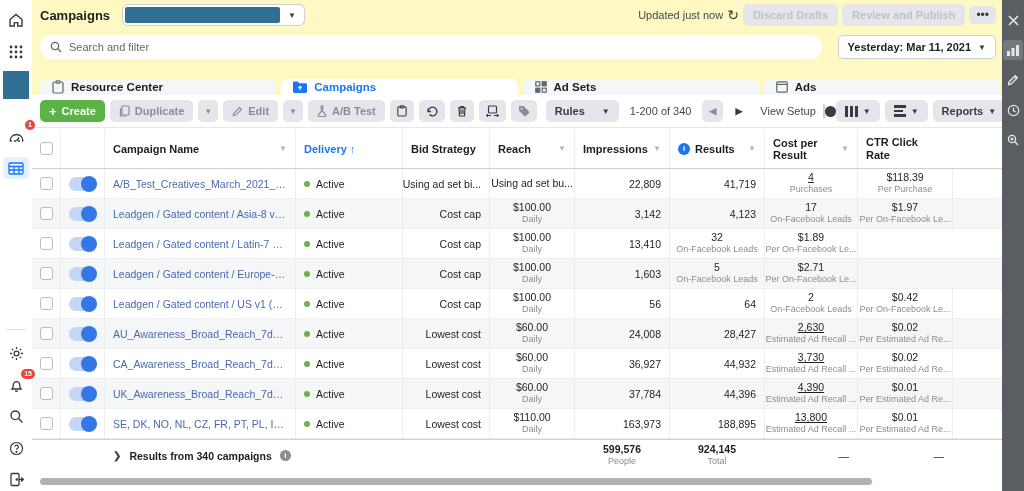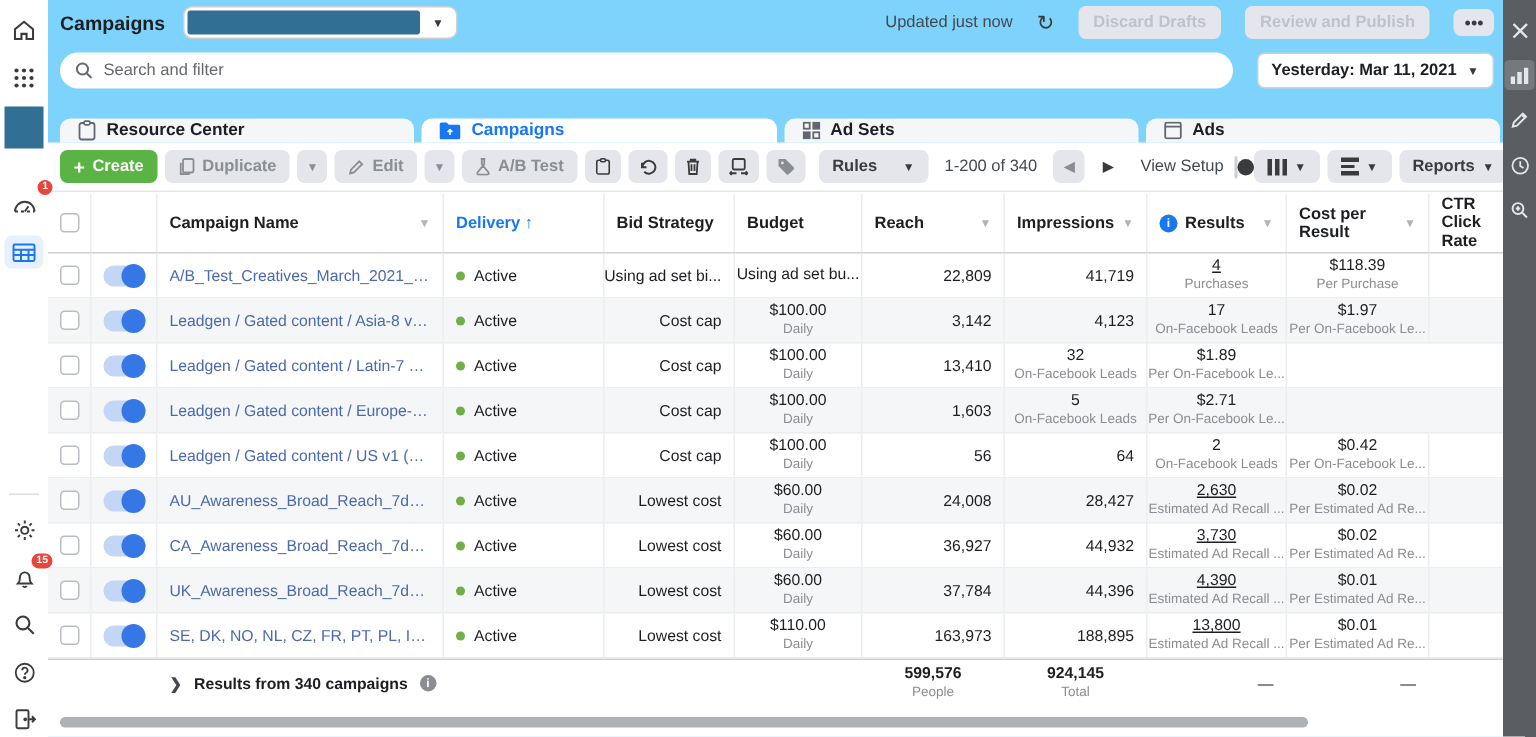--- a/index.html
+++ b/index.html
@@ -16,29 +16,29 @@
   .lr-badge { position:absolute; top:-5px; right:-6px; background:#e8453c; color:#fff;
     font-size:7px; font-weight:bold; border-radius:7px; padding:1px 3px; line-height:1.1; }
   .lr-divider { width:20px; border-top:1px solid #dadde1; margin-top:150px; }
   #right-rail { position:absolute; right:0; top:0; width:22px; height:491px; background:#5a5d61; z-index:6;
     display:flex; flex-direction:column; align-items:center; }
   .rr-ic { width:20px; height:20px; margin-top:10px; display:flex; align-items:center; justify-content:center;
     color:#e4e6eb; font-size:12px; cursor:pointer; }
   .rr-active { background:#75787c; border-radius:3px; }
 
   
-  #main { position:absolute; left:32px; top:0; right:22px; height:491px; background:#7dd3fc; }
+  #main { position:absolute; left:32px; top:0; right:22px; height:491px; background:#fef9c3; }
 
   #header-bar { height:30px; display:flex; align-items:center; padding:0 6px 0 8px; }
   #page-title { font-size:13px; font-weight:bold; margin-right:12px; }
   #account-box { background:#fff; border:1px solid #ccd0d5; border-radius:6px; height:22px;
     display:flex; align-items:center; padding:2px 8px 2px 2px; cursor:pointer; }
   #account-redacted { width:155px; height:16px; background:#316f94; border-radius:2px; margin-right:8px; }
   .caret { font-size:8px; color:#3a3b3c; }
-  #header-right { margin-left:auto; display:flex; align-items:center; gap:16px; }
+  #header-right { margin-left:auto; display:flex; align-items:center; gap:4px; }
   #updated-text { font-size:11px; color:#444950; }
   .hbtn { background:#e4e6eb; color:#bec3c9; border-radius:5px; font-size:11px; font-weight:bold;
     padding:5px 10px; cursor:pointer; white-space:nowrap; }
   .hbtn-ic { background:#e4e6eb; color:#3a3b3c; border-radius:5px; padding:3px 7px; font-size:12px;
     line-height:1; cursor:pointer; }
   #refresh-btn { font-size:14px; color:#3a3b3c; cursor:pointer; line-height:1; }
 
   #search-row { height:34px; display:flex; align-items:center; padding:0 6px 0 8px; gap:16px; }
   #search-box { flex:1; background:#fff; border-radius:14px; height:24px; display:flex;
     align-items:center; padding:0 10px; gap:7px; }
@@ -415,23 +415,20 @@
           <span>Campaign Name</span>
             <span class="sortc">▼</span>
         </div>
         <div id="th-delivery">
           <span>Delivery</span>&nbsp;<span>↑</span>
         </div>
         <div>
             <span>Bid Strategy</span>
           </div>
         <div>
-            <span>Budget</span>
-          </div>
-        <div>
           <span>Reach</span>
             <span class="sortc">▼</span>
         </div>
         <div>
           <span>Impressions</span>
             <span class="sortc">▼</span>
         </div>
         <div>
           <i class="info-dot">i</i>
           <span>Results</span>

